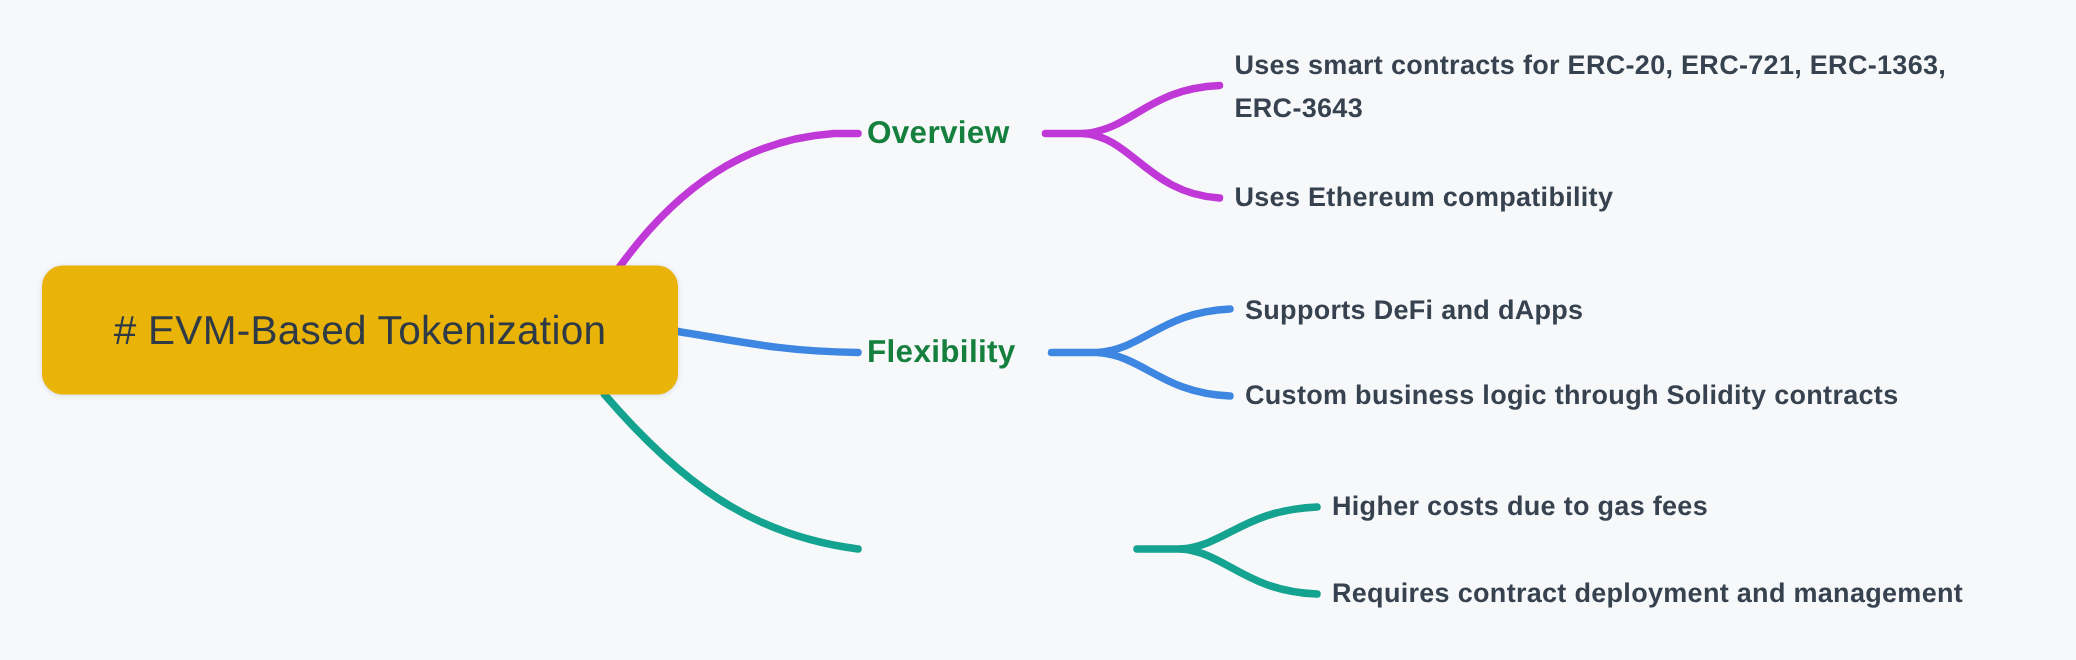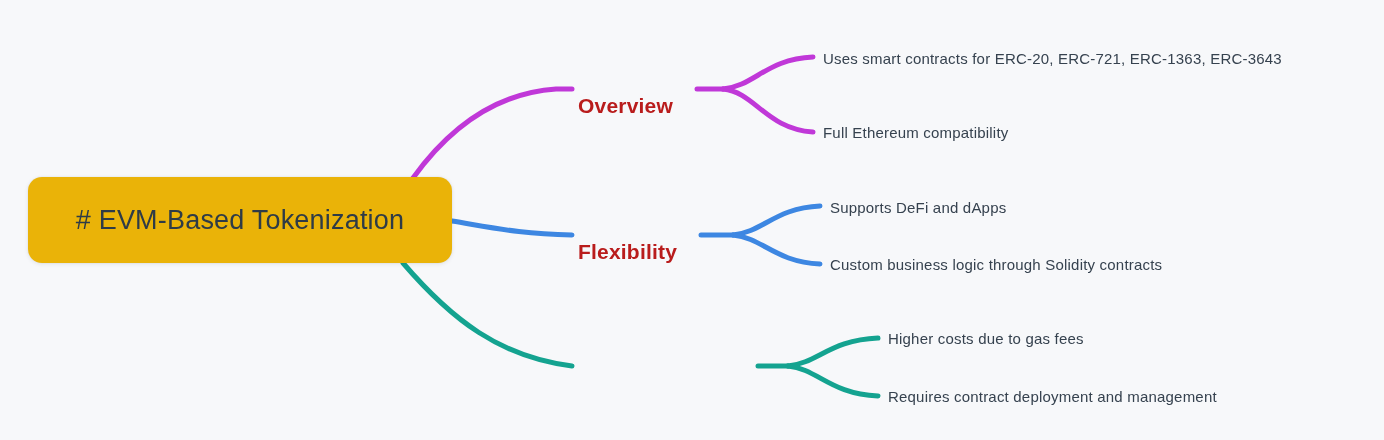--- a/index.html
+++ b/index.html
@@ -29,31 +29,30 @@
     color: #2e3b47;
     letter-spacing: 0.2px;
     white-space: nowrap;
   }
 
   .branch-label {
     position: absolute;
     transform: translateY(-50%);
     font-size: 21px;
     font-weight: 700;
-    color: #b91c1c;
+    color: #15803d;
     letter-spacing: 0.2px;
     white-space: nowrap;
-    margin-top: 17px;
   }
 
   .leaf {
     position: absolute;
     transform: translateY(-50%);
-    font-size: 15px;
-    font-weight: 400;
+    font-size: 18px;
+    font-weight: 700;
     color: #36424f;
     letter-spacing: 0.2px;
     line-height: 29px;
     white-space: nowrap;
   }
   .leaf.wrap { white-space: normal; width: 505px; }
 </style>
 </head>
 <body>
 
@@ -78,21 +77,21 @@
   </svg>
 
   <div class="root-node">
     <span class="root-label"># EVM-Based Tokenization</span>
   </div>
 
   <div class="branch-label" style="left:578px; top:89px;">Overview</div>
   <div class="branch-label" style="left:578px; top:235px;">Flexibility</div>
 
   <div class="leaf wrap" style="left:823px; top:58px;">Uses smart contracts for ERC-20, ERC-721, ERC-1363, ERC-3643</div>
-  <div class="leaf" style="left:823px; top:132px;">Full Ethereum compatibility</div>
+  <div class="leaf" style="left:823px; top:132px;">Uses Ethereum compatibility</div>
 
   <div class="leaf" style="left:830px; top:264px;">Custom business logic through Solidity contracts</div>
   <div class="leaf" style="left:830px; top:207px;">Supports DeFi and dApps</div>
 
   <div class="leaf" style="left:888px; top:396px;">Requires contract deployment and management</div>
   <div class="leaf" style="left:888px; top:338px;">Higher costs due to gas fees</div>
 
 </div>
 
 </body></html>

